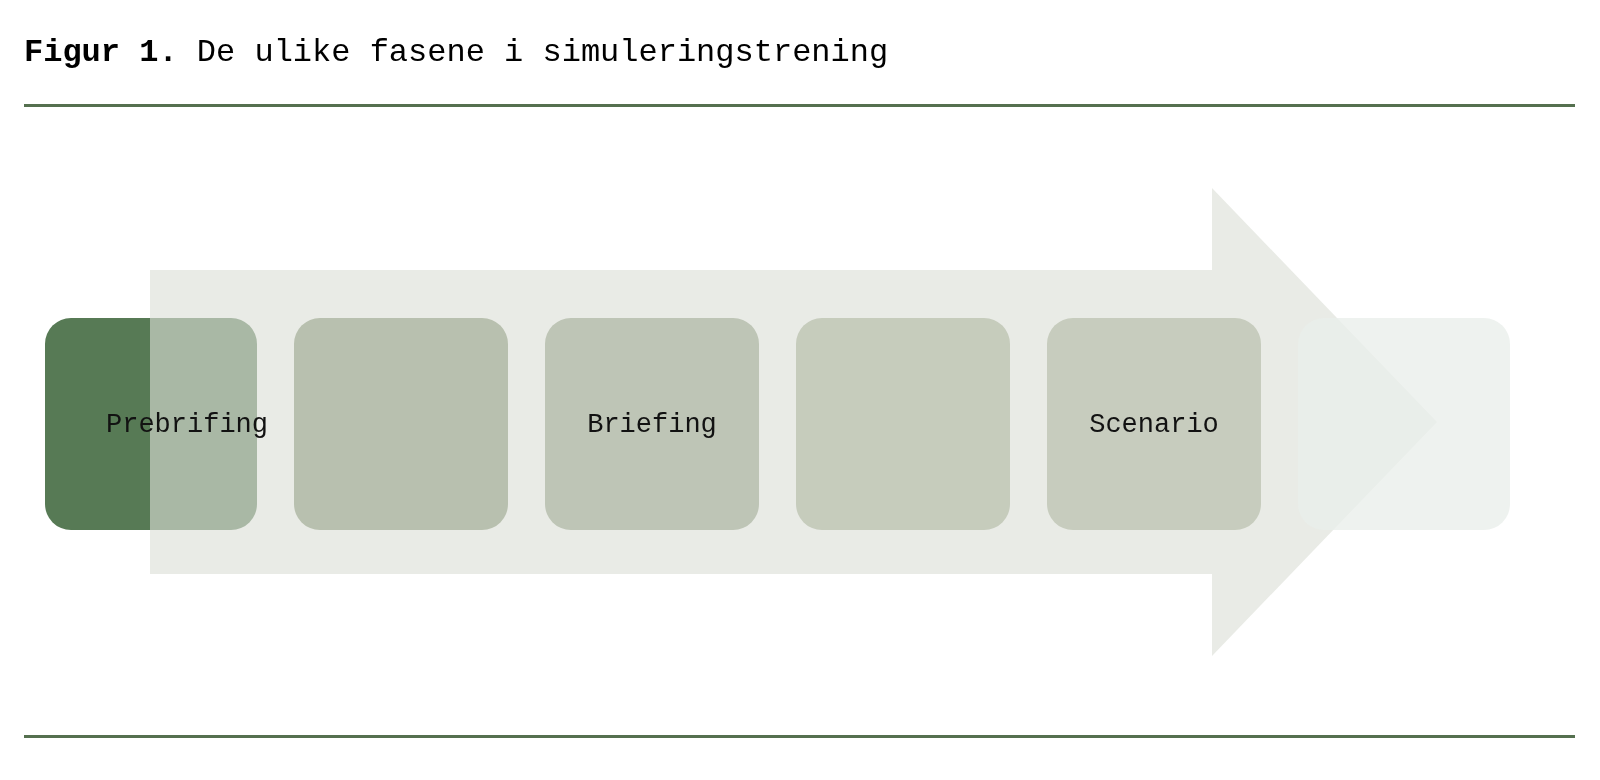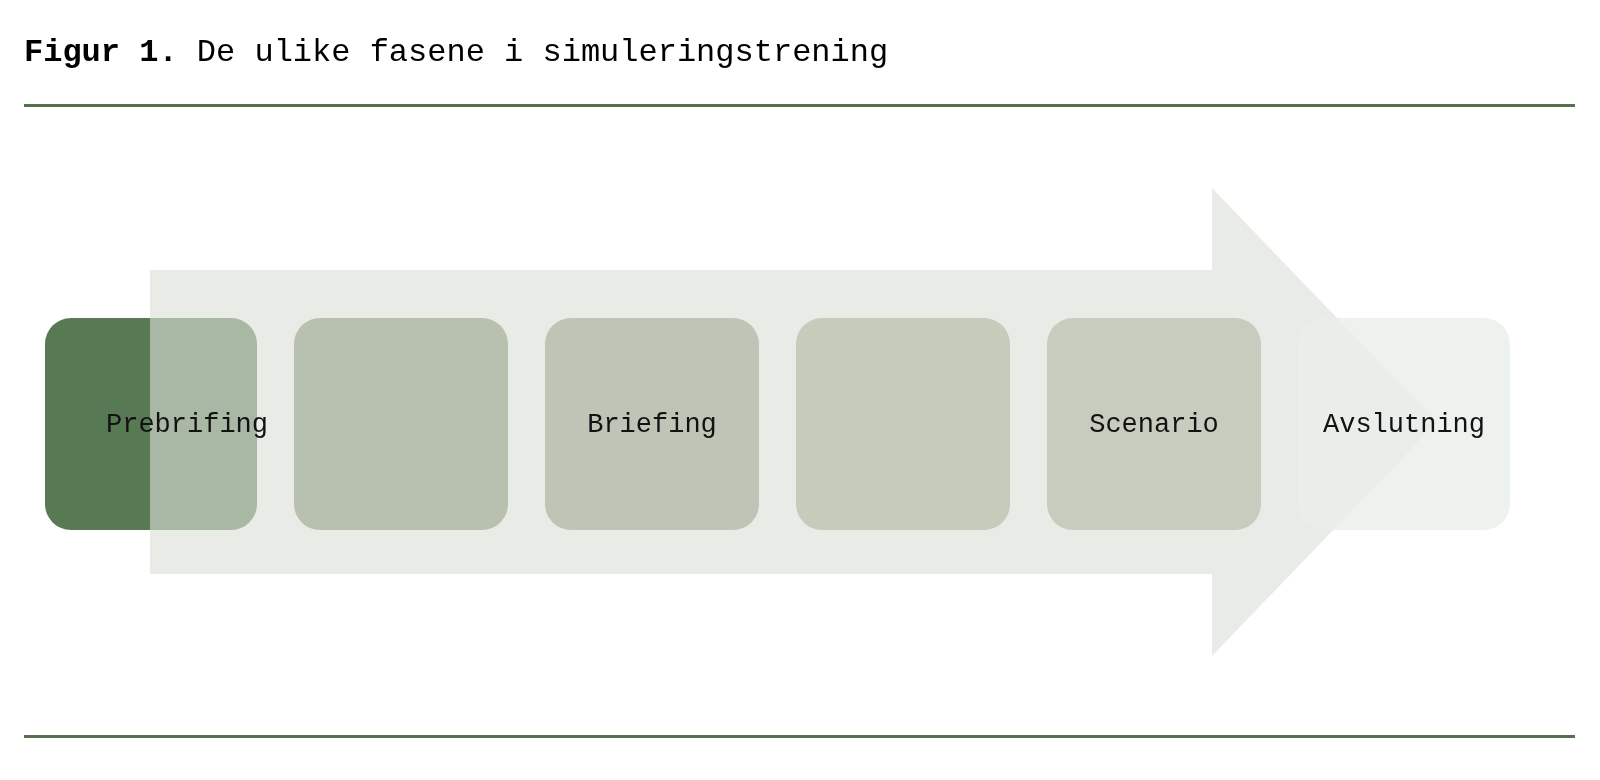--- a/index.html
+++ b/index.html
@@ -116,17 +116,16 @@
 
       <path d="M 150,140 L 1212,140 L 1212,58 L 1437,292 L 1212,526 L 1212,444 L 150,444 Z" fill="#dcdfd6" fill-opacity="0.62"></path>
 
       <rect x="1298" y="188" width="212" height="212" rx="26" ry="26" fill="#e9eeea" fill-opacity="0.78"></rect>
     </svg>
 
     <div class="phase-labels">
       <div class="phase-label" style="left:45px;width:212px;margin-left:36px;">Prebrifing</div>
       <div class="phase-label" style="left:545px;width:214px;">Briefing</div>
       <div class="phase-label" style="left:1047px;width:214px;">Scenario</div>
-      <div class="phase-label" style="left:1298px;width:212px;">Avslutning</div>
     </div>
 
   </div>
 </div>
 
 </body></html>

